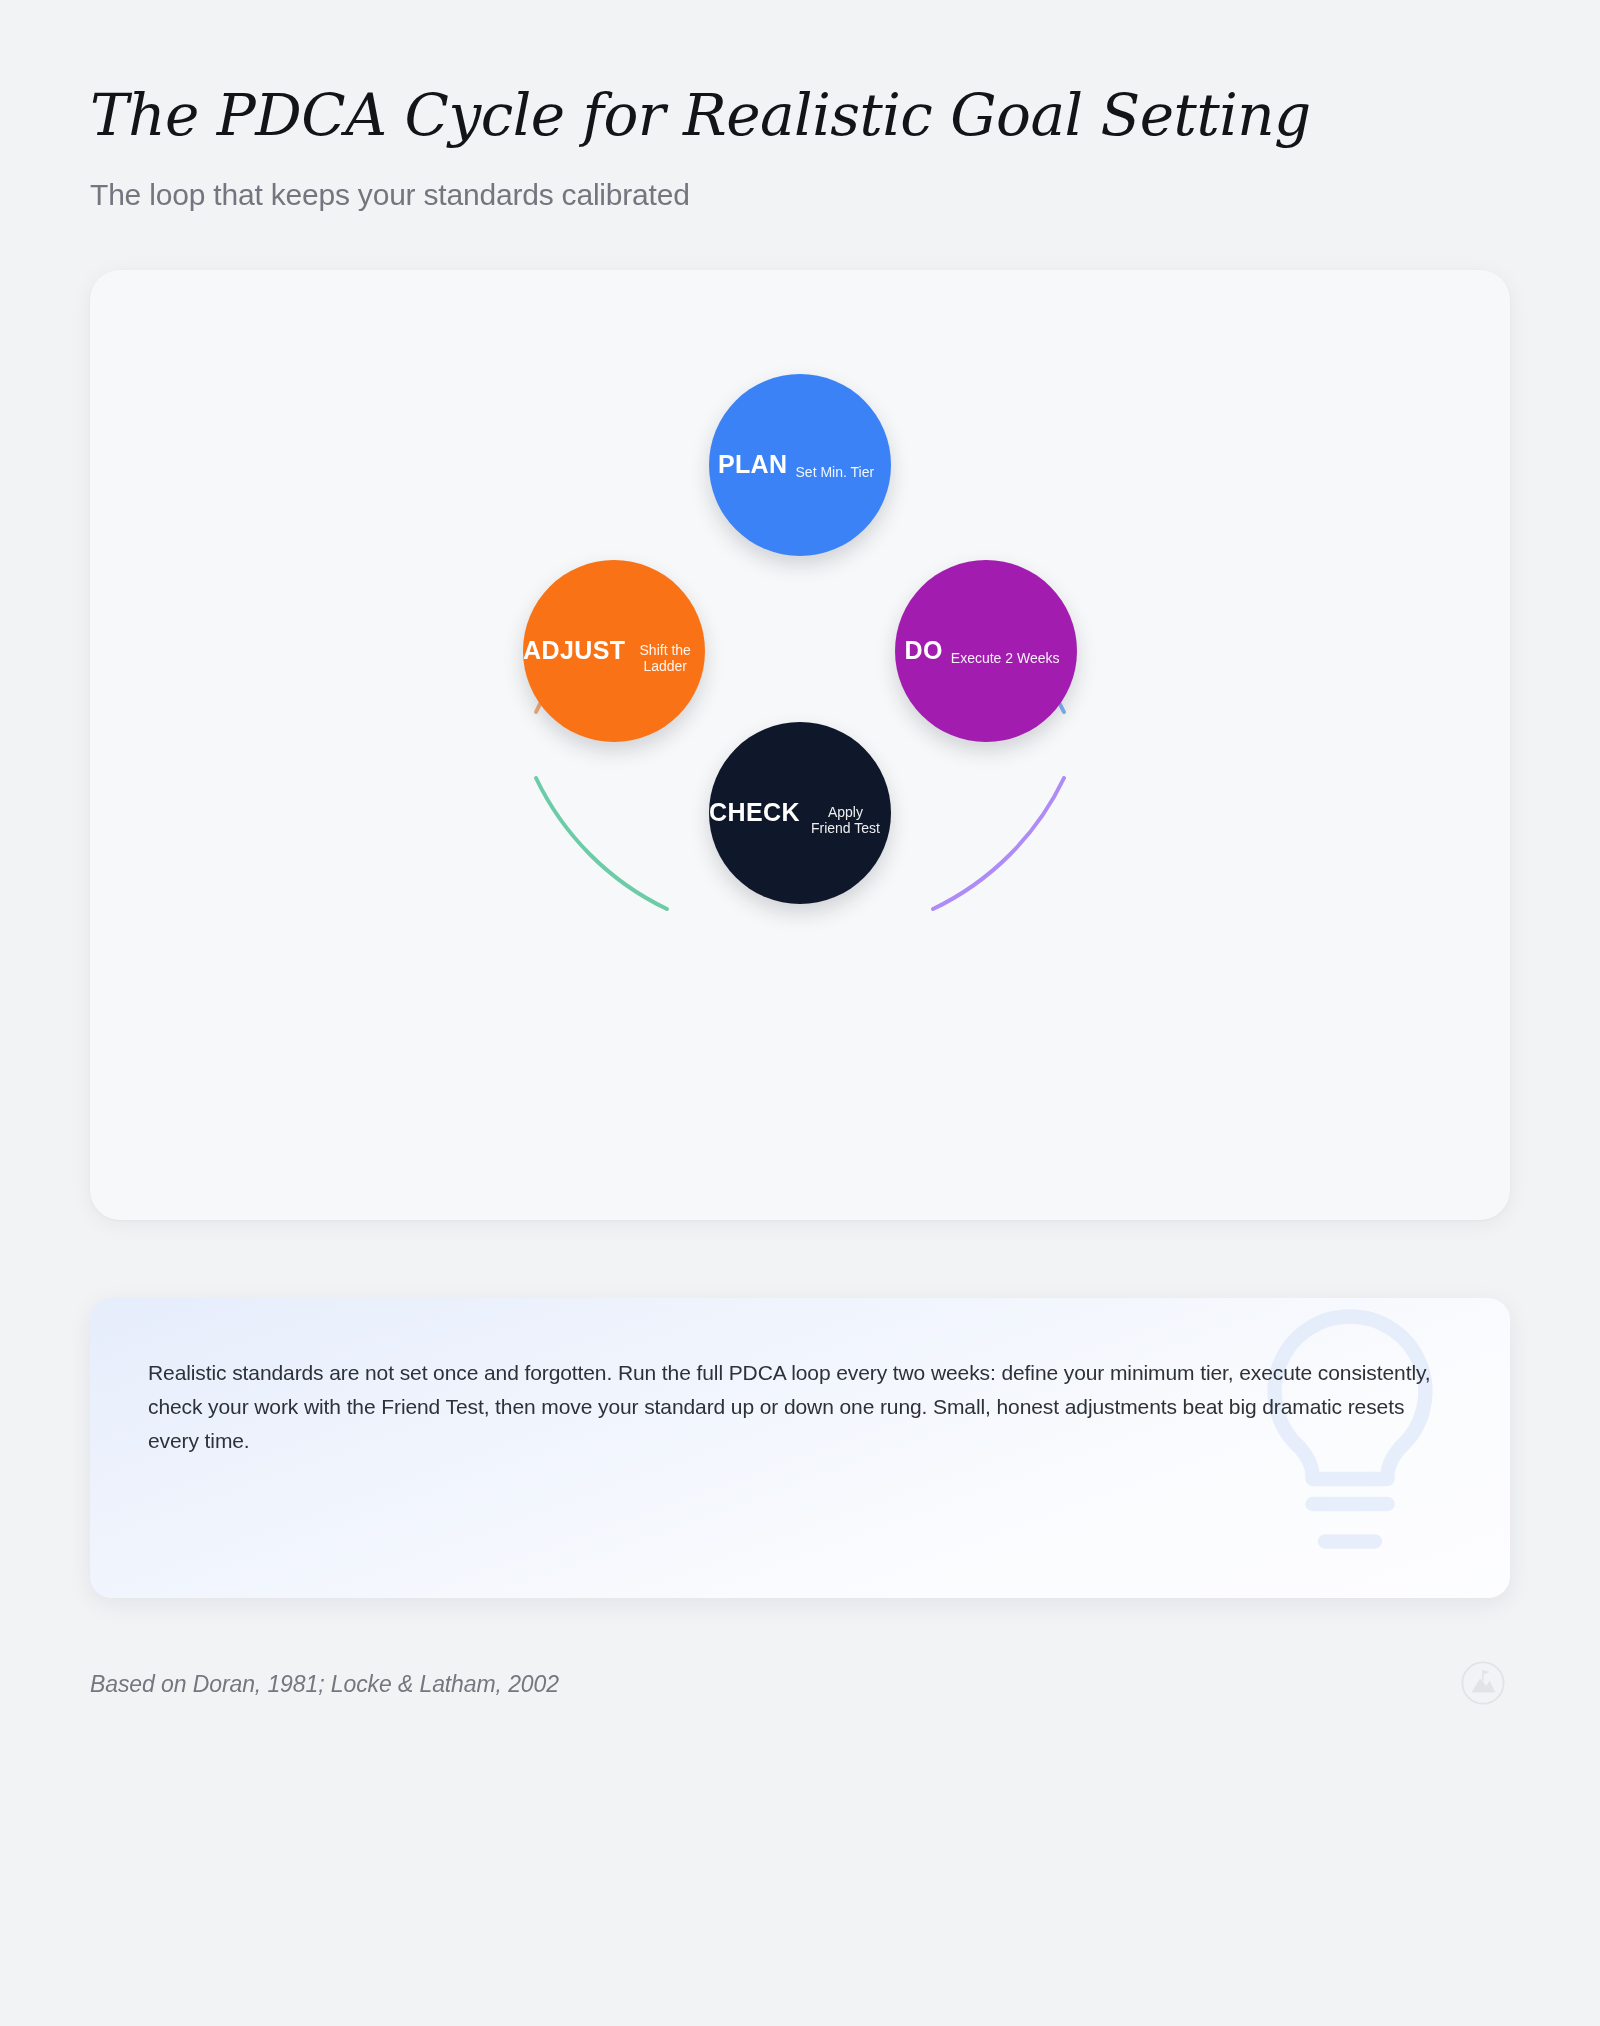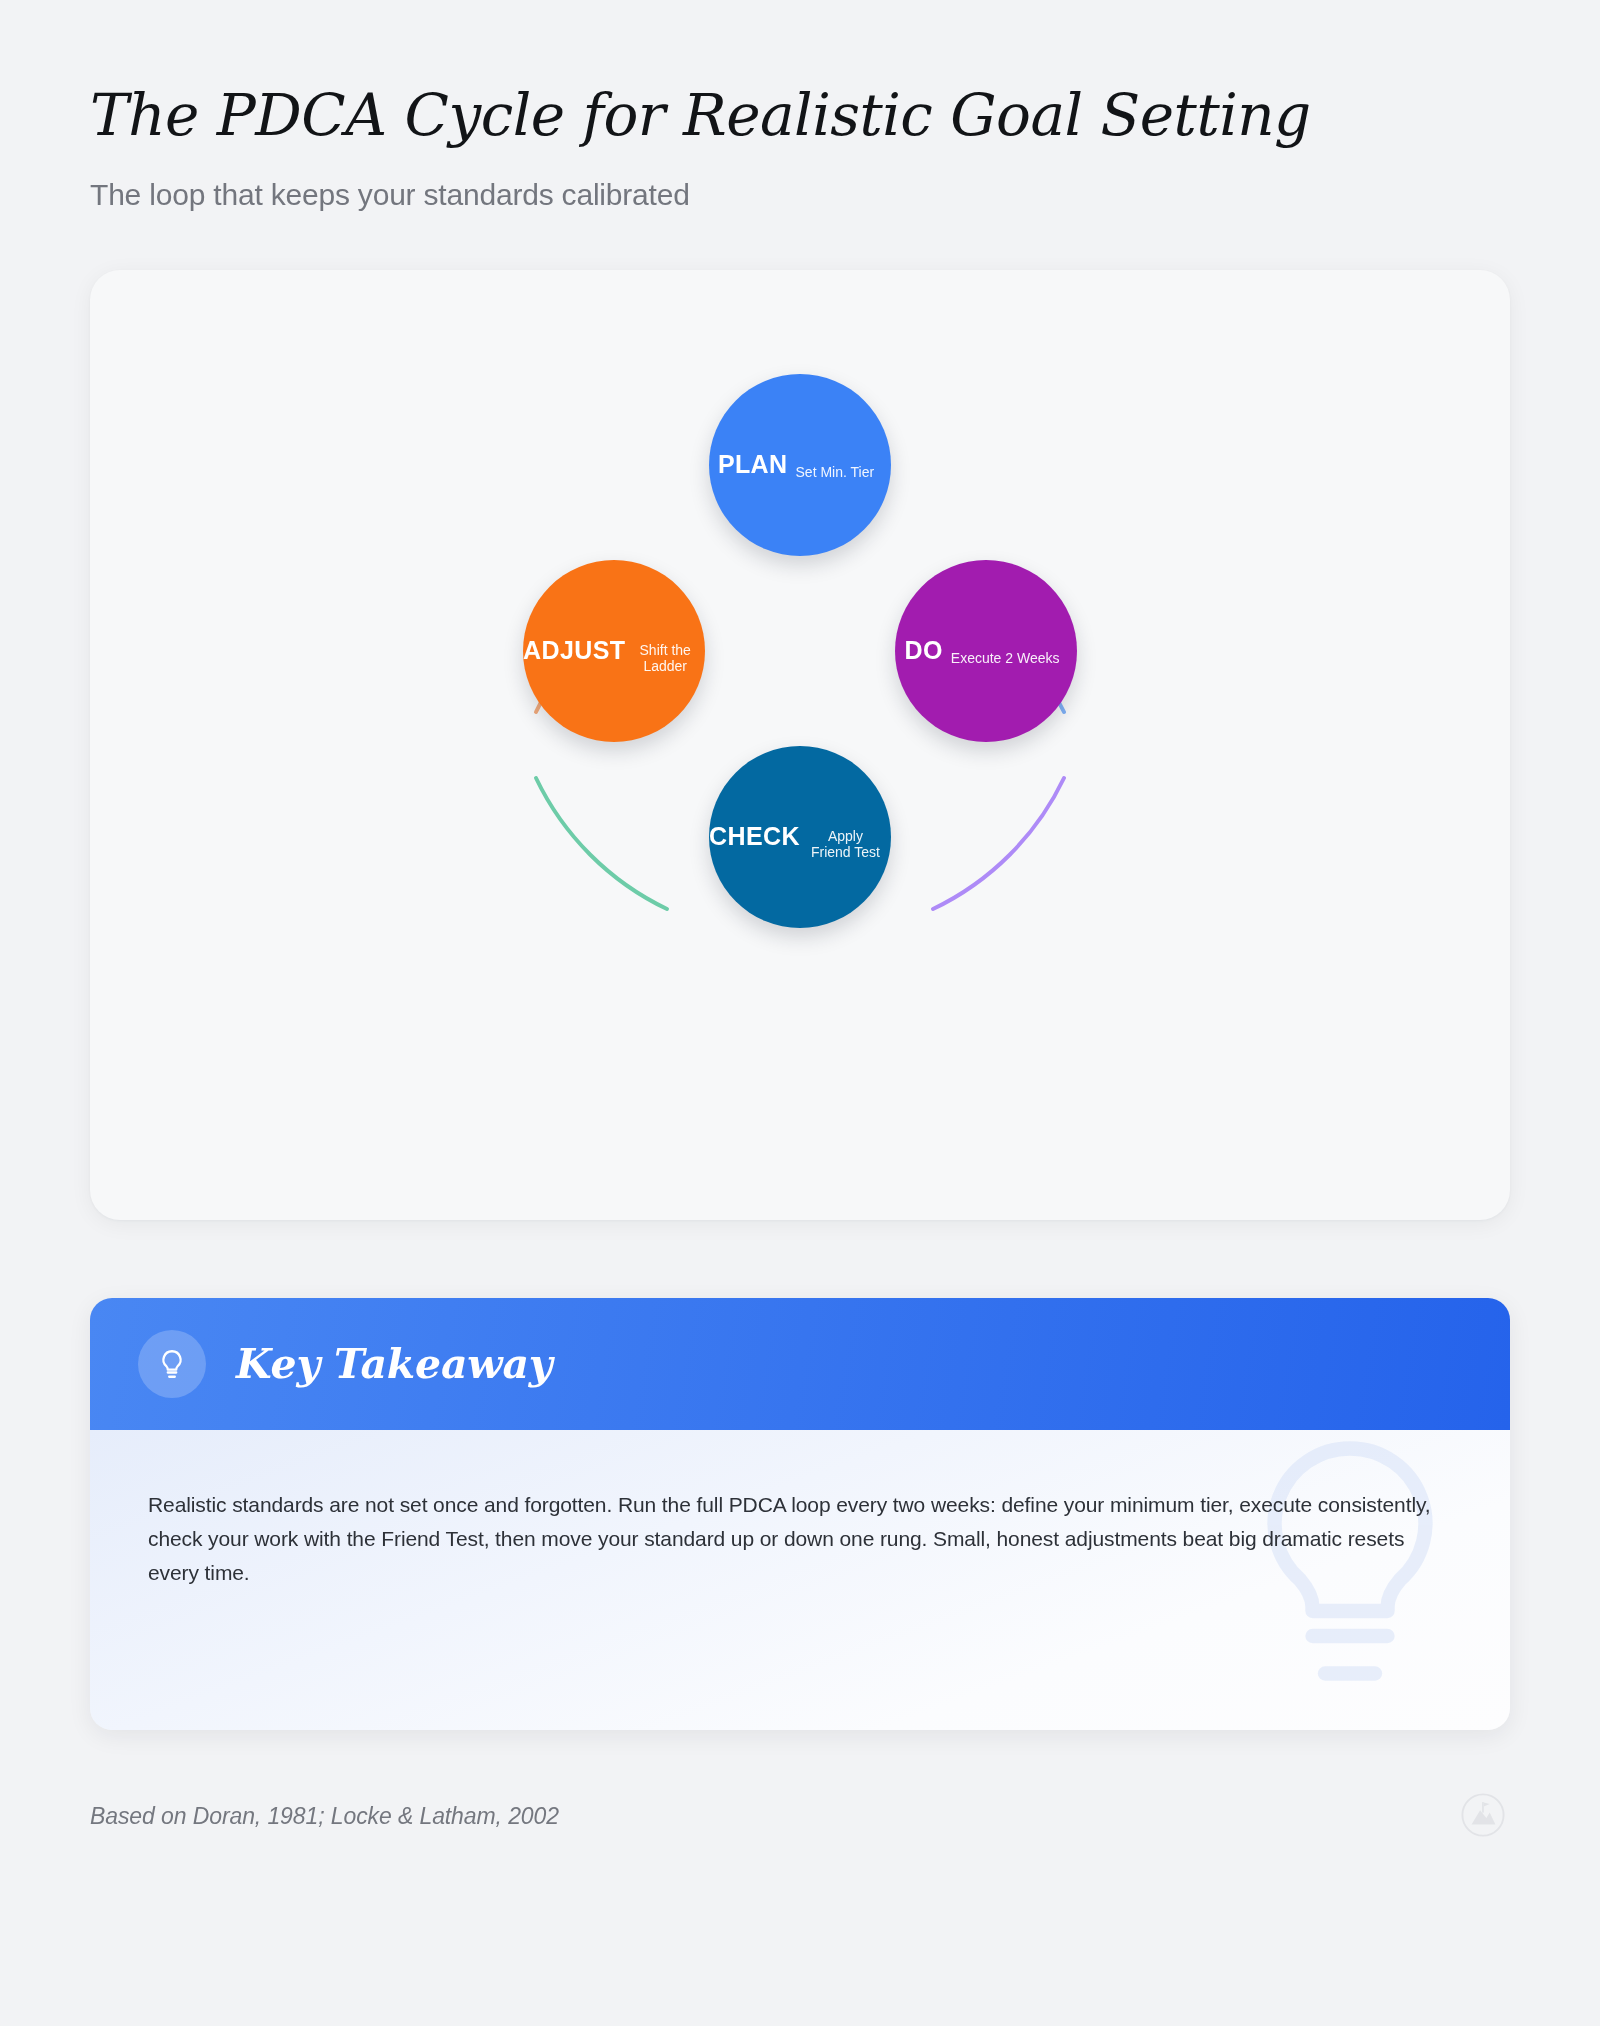--- a/index.html
+++ b/index.html
@@ -137,44 +137,34 @@
       <div class="node" style="background:#3B82F6; left:619px; top:104px;">
         <div class="node-title">PLAN</div>
         <div class="node-sub">Set Min. Tier</div>
       </div>
 
       <div class="node" style="background:#a21caf; left:805px; top:290px;">
         <div class="node-title">DO</div>
         <div class="node-sub">Execute 2 Weeks</div>
       </div>
 
-      <div class="node" style="background:#0369a1; left:619px; top:476px;">
+      <div class="node" style="background:#0f172a; left:619px; top:452px;">
         <div class="node-title">CHECK</div>
         <div class="node-sub">Apply Friend Test</div>
       </div>
 
       <div class="node" style="background:#F97316; left:433px; top:290px;">
         <div class="node-title">ADJUST</div>
         <div class="node-sub">Shift the Ladder</div>
       </div>
 
     </div>
   </div>
 
   <section class="takeaway">
-    <div class="tk-header">
-      <span class="tk-iconcircle">
-        <svg width="34" height="34" viewBox="0 0 24 24" fill="none" stroke="#ffffff" stroke-width="1.6" stroke-linecap="round" stroke-linejoin="round">
-          <path d="M9 18h6"></path>
-          <path d="M10 21h4"></path>
-          <path d="M12 3a6 6 0 0 0-4 10.5c.6.7 1 1.4 1 2.2v.3h6v-.3c0-.8.4-1.5 1-2.2A6 6 0 0 0 12 3z"></path>
-        </svg>
-      </span>
-      <h2 class="tk-title">Key Takeaway</h2>
-    </div>
 
     <div class="tk-body">
       <svg class="tk-watermark" width="300" height="330" viewBox="0 0 24 24" fill="none" stroke="#D4E0F7" stroke-width="1.15" stroke-linecap="round" stroke-linejoin="round">
         <path d="M9 18h6"></path>
         <path d="M10 21h4"></path>
         <path d="M12 3a6 6 0 0 0-4 10.5c.6.7 1 1.4 1 2.2v.3h6v-.3c0-.8.4-1.5 1-2.2A6 6 0 0 0 12 3z"></path>
       </svg>
       <p class="tk-text">Realistic standards are not set once and forgotten. Run the full PDCA loop every two weeks: define your minimum tier, execute consistently, check your work with the Friend Test, then move your standard up or down one rung. Small, honest adjustments beat big dramatic resets every time.</p>
     </div>
   </section>

